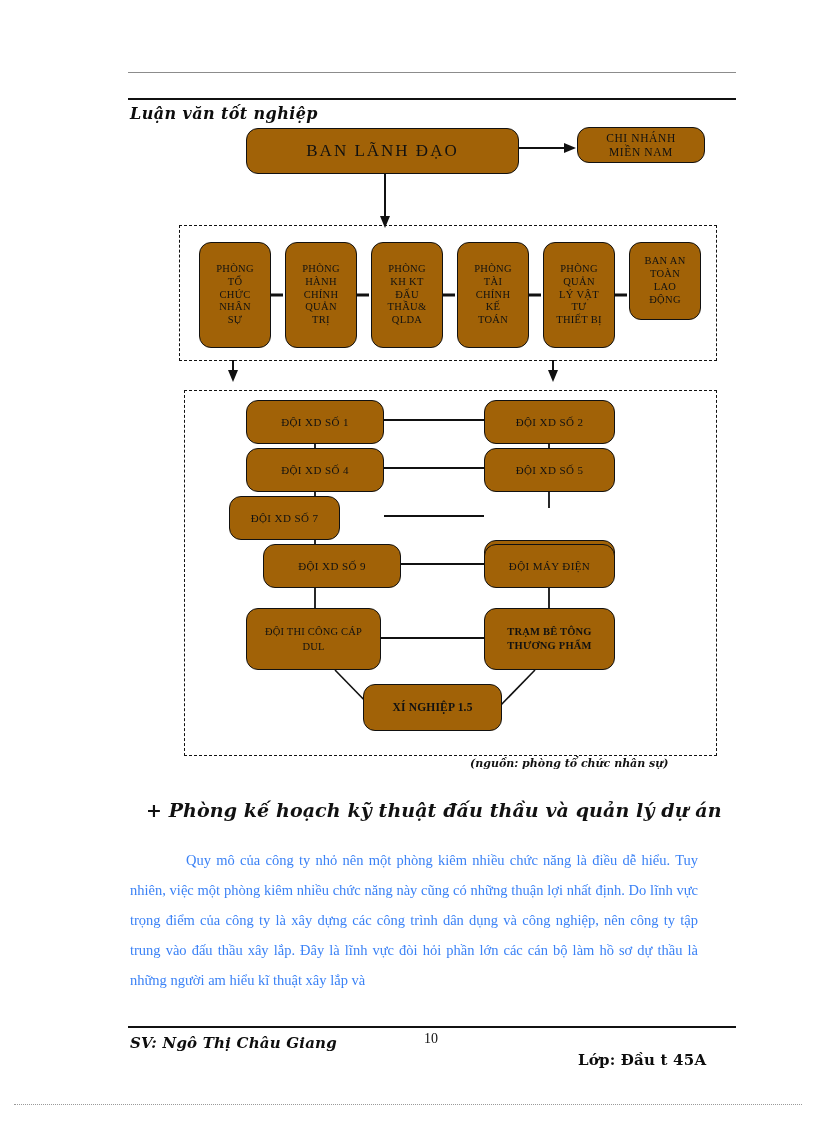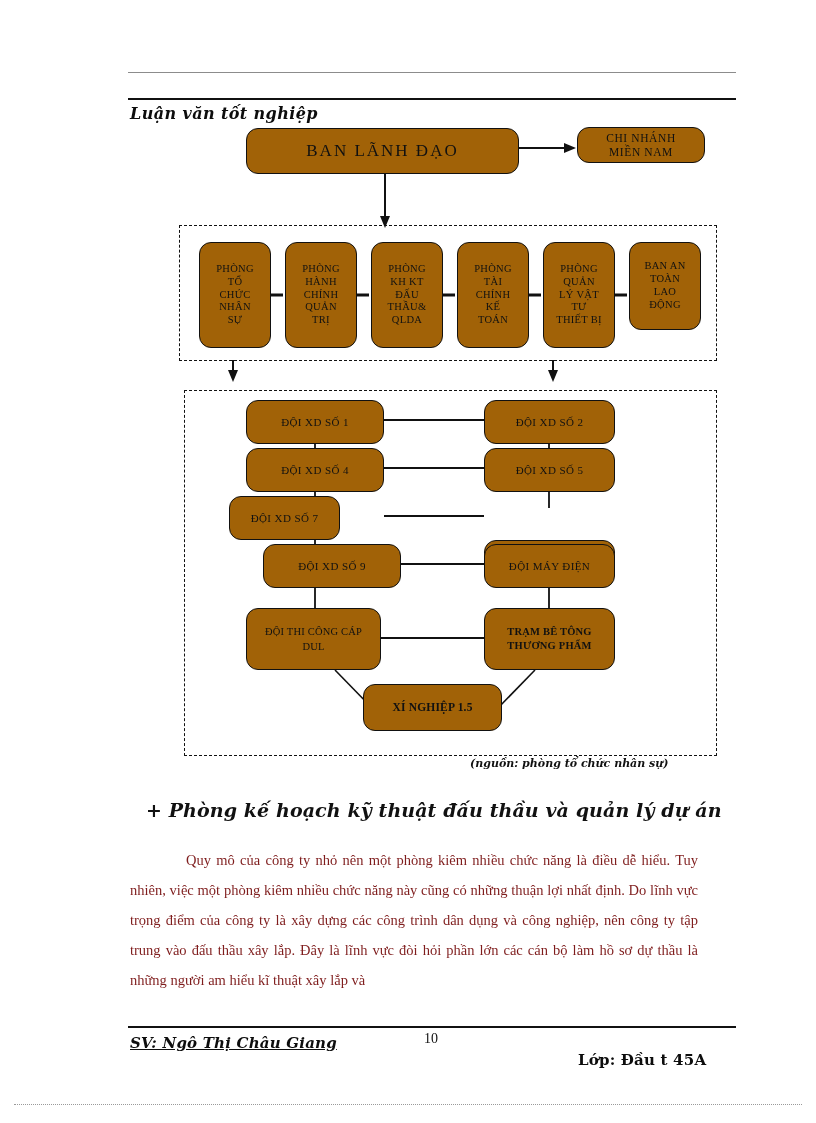--- a/index.html
+++ b/index.html
@@ -54,28 +54,28 @@
   }
 
   
   .subhead{
     position:absolute;left:146px;top:799px;font-size:19px;font-weight:bold;
     font-style:italic;font-family:"DejaVu Serif",serif;letter-spacing:.1px;color:#111;
   }
   .para{
     position:absolute;left:130px;top:845px;width:568px;
     font-size:14.5px;line-height:30px;text-align:justify;
-    text-indent:56px;color:#7f1d1d;
+    text-indent:56px;color:#3b82f6;
   }
 
   
   .foot-rule{position:absolute;left:128px;top:1026px;width:608px;height:2px;background:#111;}
   .foot-left{
     position:absolute;left:130px;top:1034px;font-size:15px;font-weight:bold;
-    font-style:italic;font-family:"DejaVu Serif",serif;color:#0d0d0d;letter-spacing:.2px;text-decoration:underline;
+    font-style:italic;font-family:"DejaVu Serif",serif;color:#0d0d0d;letter-spacing:.2px;
   }
   .foot-page{
     position:absolute;left:424px;top:1031px;font-size:14px;color:#111;
   }
   .foot-right{
     position:absolute;left:578px;top:1051px;font-size:15px;font-weight:bold;
     font-family:"DejaVu Serif",serif;color:#0d0d0d;letter-spacing:.2px;
   }
   .bottom-dots{
     position:absolute;left:14px;top:1104px;width:788px;height:0;
@@ -177,21 +177,21 @@
     </div>
 
     <div class="node n-dept" style="left:543px;top:134px;width:72px;height:106px;flex-direction:column;">
       <span>PHÒNG</span>
       <span>QUẢN</span>
       <span>LÝ VẬT</span>
       <span>TƯ</span>
       <span>THIẾT BỊ</span>
     </div>
 
-    <div class="node n-dept" style="left:629px;top:134px;width:72px;height:88px;flex-direction:column;">
+    <div class="node n-dept" style="left:629px;top:134px;width:72px;height:78px;flex-direction:column;">
       <span>BAN AN</span>
       <span>TOÀN</span>
       <span>LAO</span>
       <span>ĐỘNG</span>
     </div>
 
     <div class="dashed-box" style="left:184px;top:282px;width:533px;height:366px;"></div>
 
     <div class="node n-team" style="left:246px;top:292px;width:138px;height:44px;">
       <span>ĐỘI XD SỐ 1</span>

